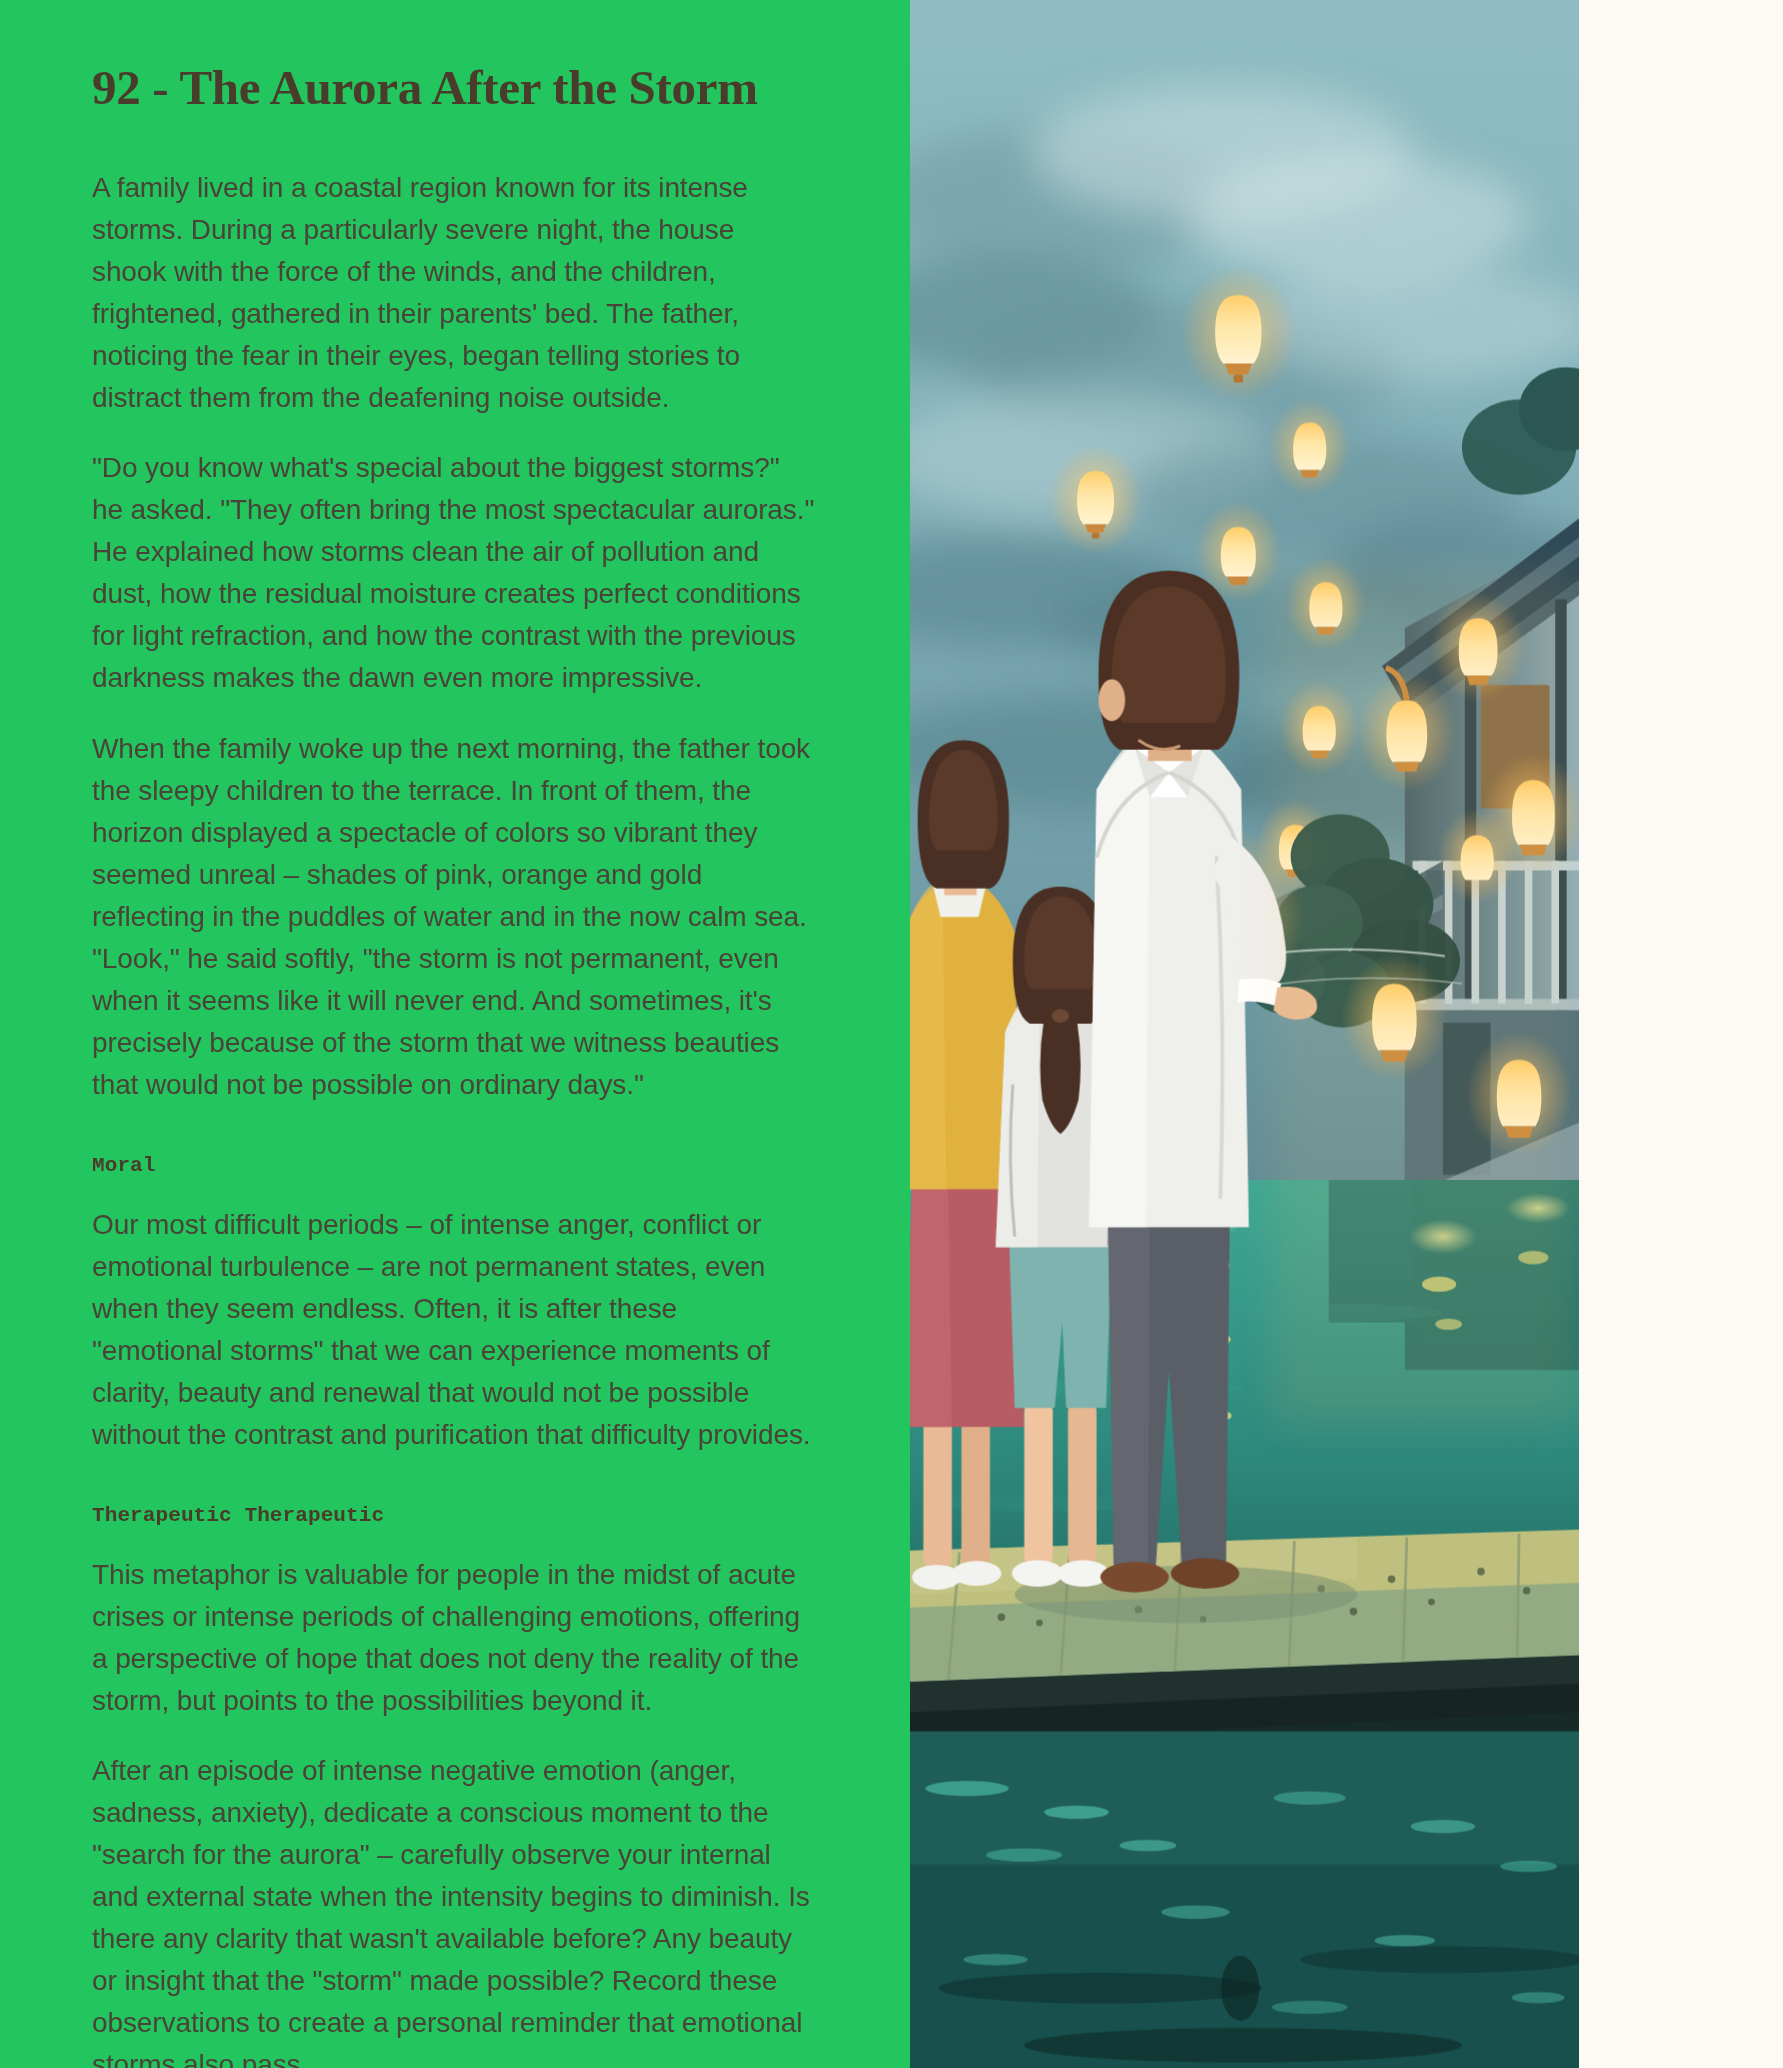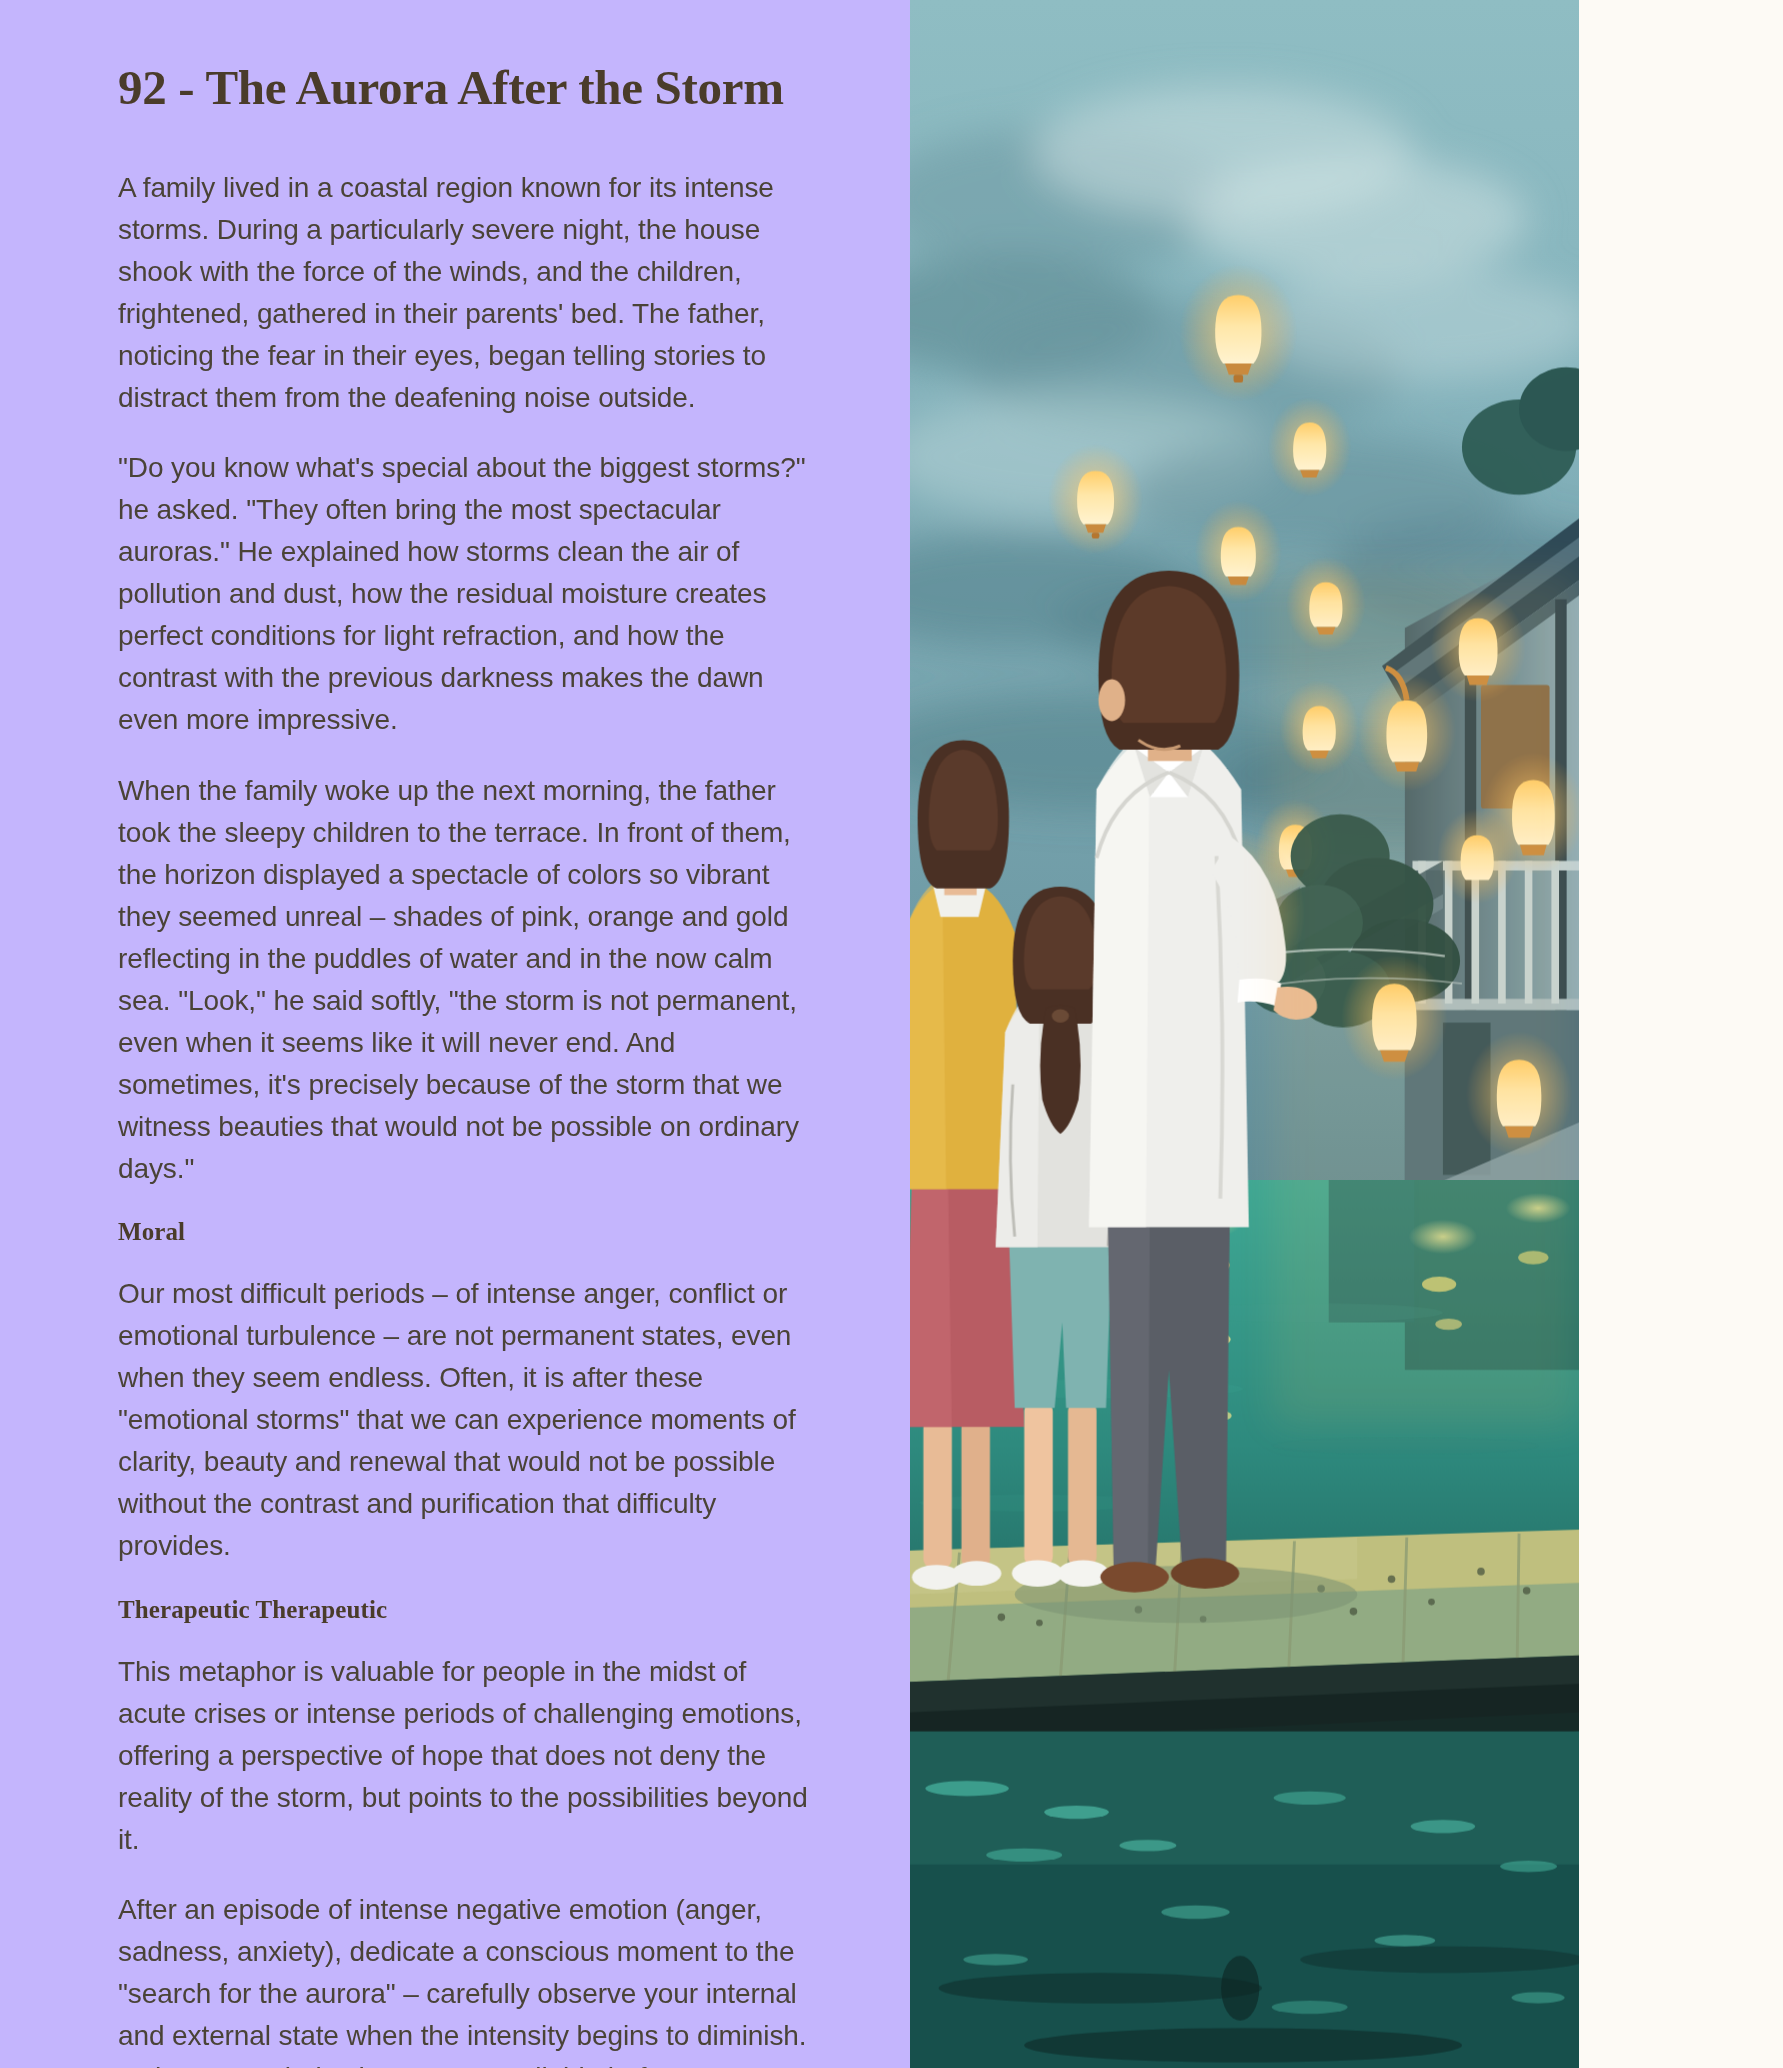--- a/index.html
+++ b/index.html
@@ -14,42 +14,42 @@
   body {
     font-family: "Liberation Sans", sans-serif;
     display: flex;
     flex-direction: row;
   }
 
   
   #text-column {
     width: 910px;
     height: 2069px;
-    background: #c4b5fd;
-    padding: 59px 95px 38px 118px;
+    background: #22c55e;
+    padding: 59px 95px 38px 92px;
     position: relative;
   }
 
   #page-title {
     font-family: "Liberation Serif", serif;
     font-weight: bold;
     font-size: 49px;
     line-height: 1.18;
     color: #4A3C2A;
     letter-spacing: -0.3px;
     margin-bottom: 50px;
   }
 
   .section-heading {
-    font-family: Liberation Serif, serif;
+    font-family: Liberation Mono, monospace;
     font-weight: bold;
-    font-size: 25px;
+    font-size: 21px;
     color: #4A3C2A;
     letter-spacing: 0.1px;
-    margin-top: 28px;
+    margin-top: 48px;
     margin-bottom: 27px;
   }
 
   .body-para {
     font-family: "Liberation Sans", sans-serif;
     font-size: 28px;
     line-height: 42px;
     color: #4A4337;
     margin-bottom: 28.5px;
     max-width: 932px;

